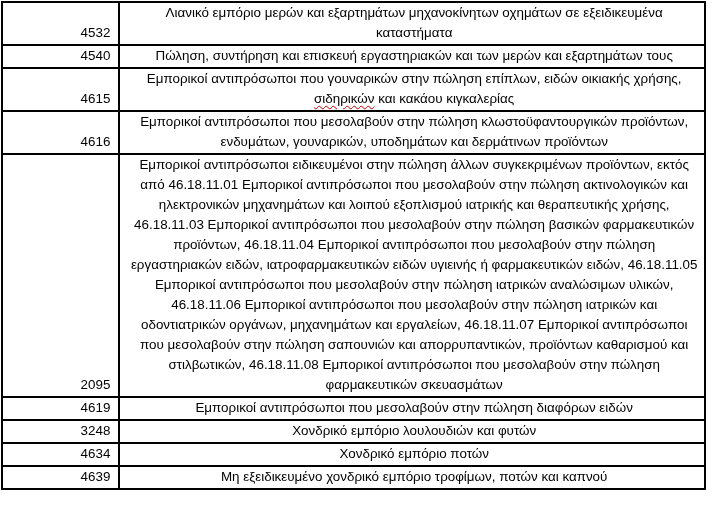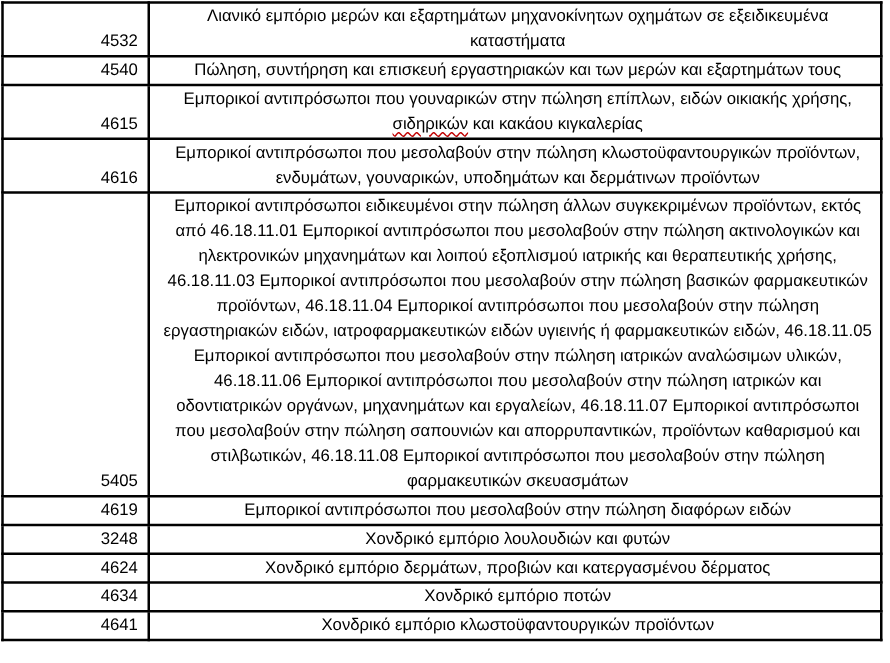--- a/index.html
+++ b/index.html
@@ -67,38 +67,34 @@
         </tr>
         <tr>
           <td class="code-cell">4615</td>
           <td class="desc-cell"><span class="">Εμπορικοί αντιπρόσωποι που γουναρικών στην πώληση επίπλων, ειδών οικιακής χρήσης, </span><span class="misspelled">σιδηρικών</span><span class=""> και κακάου κιγκαλερίας</span></td>
         </tr>
         <tr>
           <td class="code-cell">4616</td>
           <td class="desc-cell"><span class="">Εμπορικοί αντιπρόσωποι που μεσολαβούν στην πώληση κλωστοϋφαντουργικών προϊόντων, ενδυμάτων, γουναρικών, υποδημάτων και δερμάτινων προϊόντων</span></td>
         </tr>
         <tr>
-          <td class="code-cell">5405</td>
+          <td class="code-cell">2095</td>
           <td class="desc-cell"><span class="">Εμπορικοί αντιπρόσωποι ειδικευμένοι στην πώληση άλλων συγκεκριμένων προϊόντων, εκτός από 46.18.11.01 Εμπορικοί αντιπρόσωποι που μεσολαβούν στην πώληση ακτινολογικών και ηλεκτρονικών μηχανημάτων και λοιπού εξοπλισμού ιατρικής και θεραπευτικής χρήσης, 46.18.11.03 Εμπορικοί αντιπρόσωποι που μεσολαβούν στην πώληση βασικών φαρμακευτικών προϊόντων, 46.18.11.04 Εμπορικοί αντιπρόσωποι που μεσολαβούν στην πώληση εργαστηριακών ειδών, ιατροφαρμακευτικών ειδών υγιεινής ή φαρμακευτικών ειδών, 46.18.11.05 Εμπορικοί αντιπρόσωποι που μεσολαβούν στην πώληση ιατρικών αναλώσιμων υλικών, 46.18.11.06 Εμπορικοί αντιπρόσωποι που μεσολαβούν στην πώληση ιατρικών και οδοντιατρικών οργάνων, μηχανημάτων και εργαλείων, 46.18.11.07 Εμπορικοί αντιπρόσωποι που μεσολαβούν στην πώληση σαπουνιών και απορρυπαντικών, προϊόντων καθαρισμού και στιλβωτικών, 46.18.11.08 Εμπορικοί αντιπρόσωποι που μεσολαβούν στην πώληση φαρμακευτικών σκευασμάτων</span></td>
         </tr>
         <tr>
           <td class="code-cell">4619</td>
           <td class="desc-cell"><span class="">Εμπορικοί αντιπρόσωποι που μεσολαβούν στην πώληση διαφόρων ειδών</span></td>
         </tr>
         <tr>
           <td class="code-cell">3248</td>
           <td class="desc-cell"><span class="">Χονδρικό εμπόριο λουλουδιών και φυτών</span></td>
         </tr>
         <tr>
-          <td class="code-cell">4624</td>
-          <td class="desc-cell"><span class="">Χονδρικό εμπόριο δερμάτων, προβιών και κατεργασμένου δέρματος</span></td>
-        </tr>
-        <tr>
           <td class="code-cell">4634</td>
           <td class="desc-cell"><span class="">Χονδρικό εμπόριο ποτών</span></td>
         </tr>
         <tr>
-          <td class="code-cell">4641</td>
-          <td class="desc-cell"><span class="">Χονδρικό εμπόριο κλωστοϋφαντουργικών προϊόντων</span></td>
+          <td class="code-cell">4639</td>
+          <td class="desc-cell"><span class="">Μη εξειδικευμένο χονδρικό εμπόριο τροφίμων, ποτών και καπνού</span></td>
         </tr>
       </tbody>
   </table>
 </div>
 
 </body></html>

